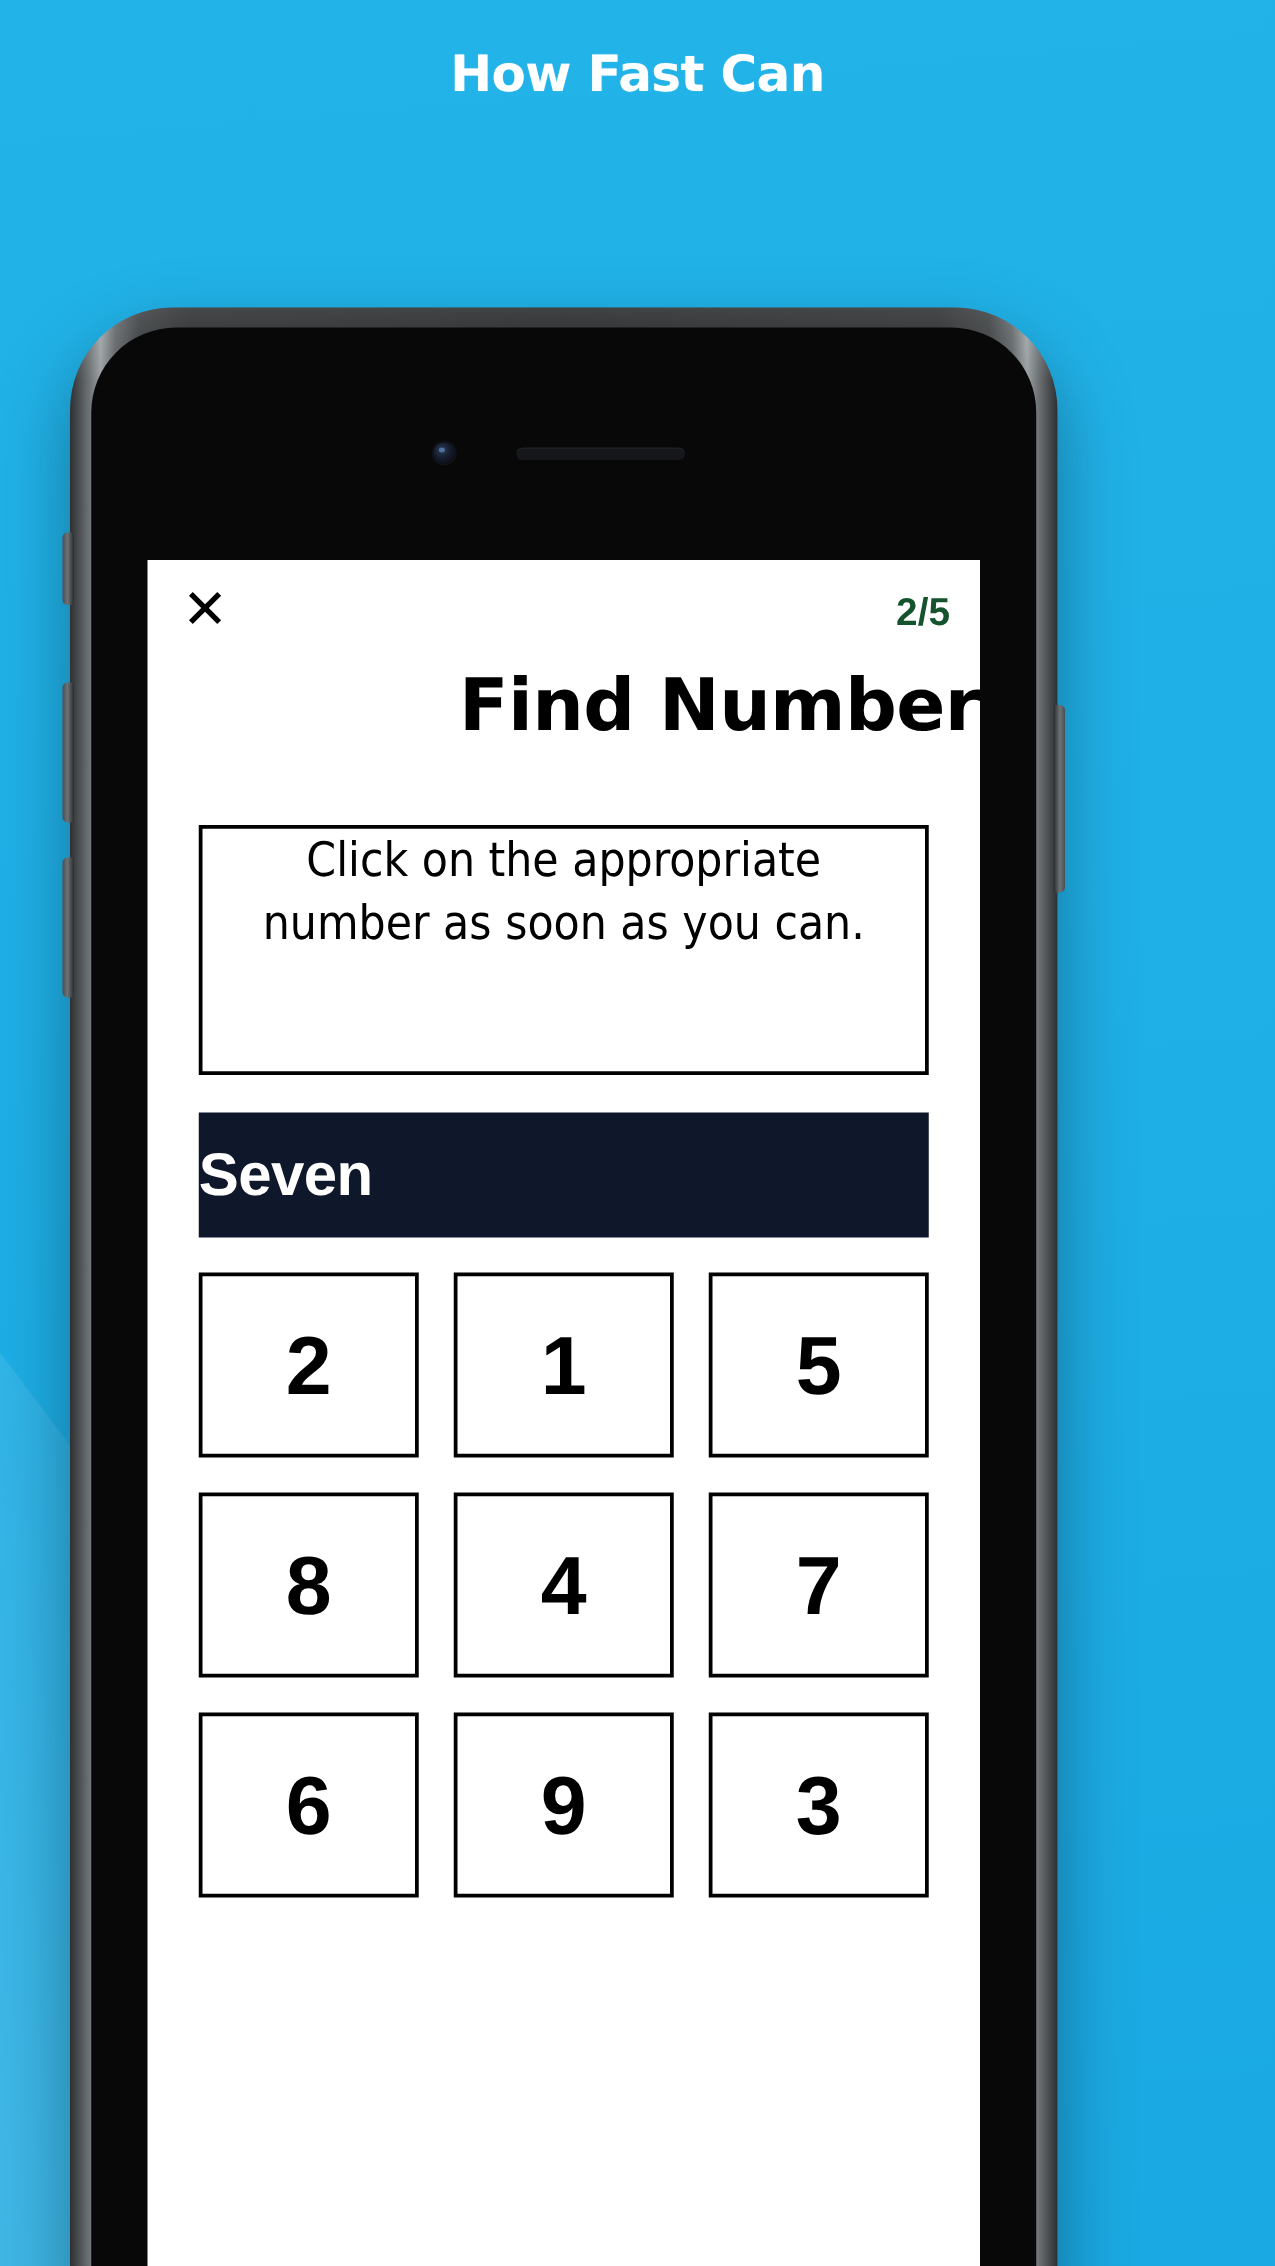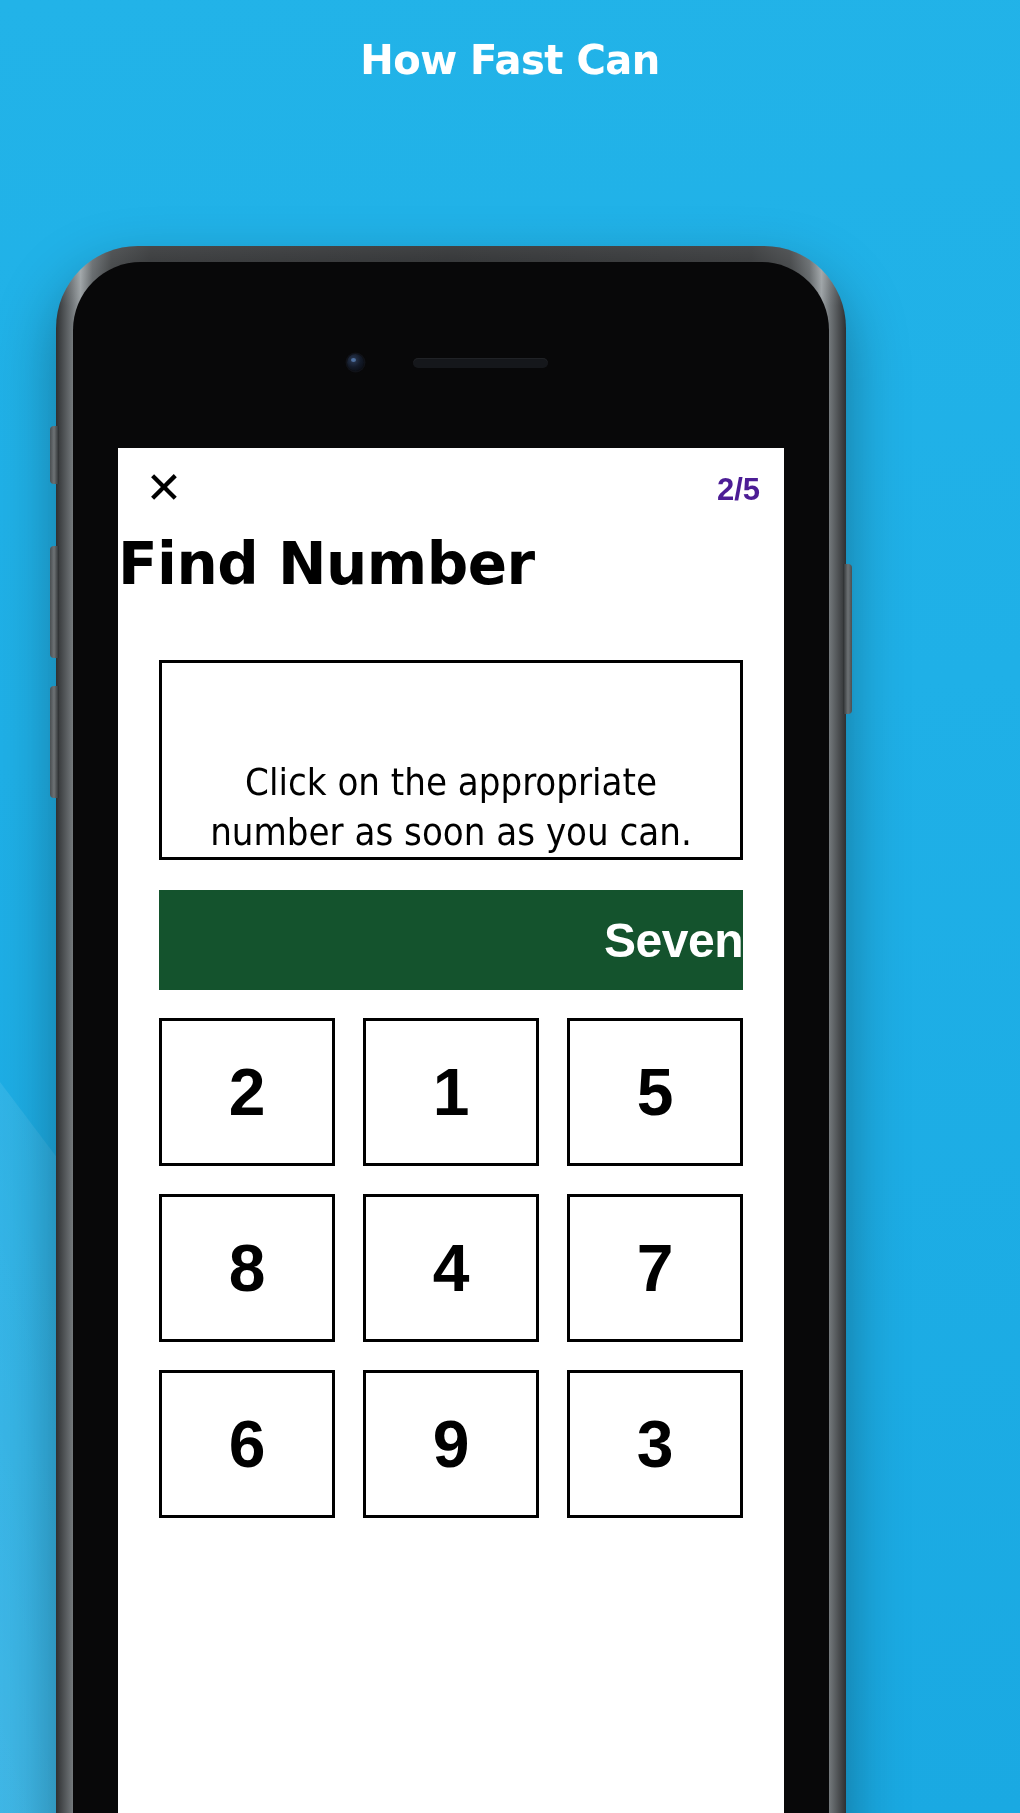--- a/index.html
+++ b/index.html
@@ -148,59 +148,59 @@
     font-weight:400;
     line-height:1;
     color:#000;
     font-family:"Liberation Sans", sans-serif;
   }
   .page-counter {
     position:absolute;
     right:24px; top:24px;
     font-size:31px;
     font-weight:bold;
-    color:#4c1d95;
+    color:#14532d;
     font-family:"Liberation Sans", sans-serif;
     margin-left:16px;
   }
   .app-title {
-    text-align:left;
+    text-align:right;
     font-family:"DejaVu Sans", sans-serif;
     font-weight:bold;
     font-size:58px;
     letter-spacing:-0.5px;
     color:#000;
     margin-top:-14px;
   }
 
   .instruction-box {
     margin:62px 41px 0 41px;
     border:3px solid #000;
     height:200px;
     display:flex;
-    align-items:flex-end;
+    align-items:flex-start;
     justify-content:center;
     padding:0 20px;
   }
   .instruction-text {
     text-align:center;
     font-size:38px;
     line-height:1.32;
     color:#000;
     font-family:"DejaVu Sans Condensed", "Liberation Sans Narrow", "Liberation Sans", sans-serif;
     font-stretch:condensed;
   }
 
   .prompt-bar {
     margin:30px 41px 0 41px;
     height:100px;
-    background:#14532d;
+    background:#0f172a;
     display:flex;
     align-items:center;
-    justify-content:flex-end;
+    justify-content:flex-start;
   }
   .prompt-word {
     color:#fff;
     font-family:"Liberation Sans", sans-serif;
     font-weight:bold;
     font-size:48px;
     letter-spacing:-0.5px;
   }
 
   .tile-grid {

